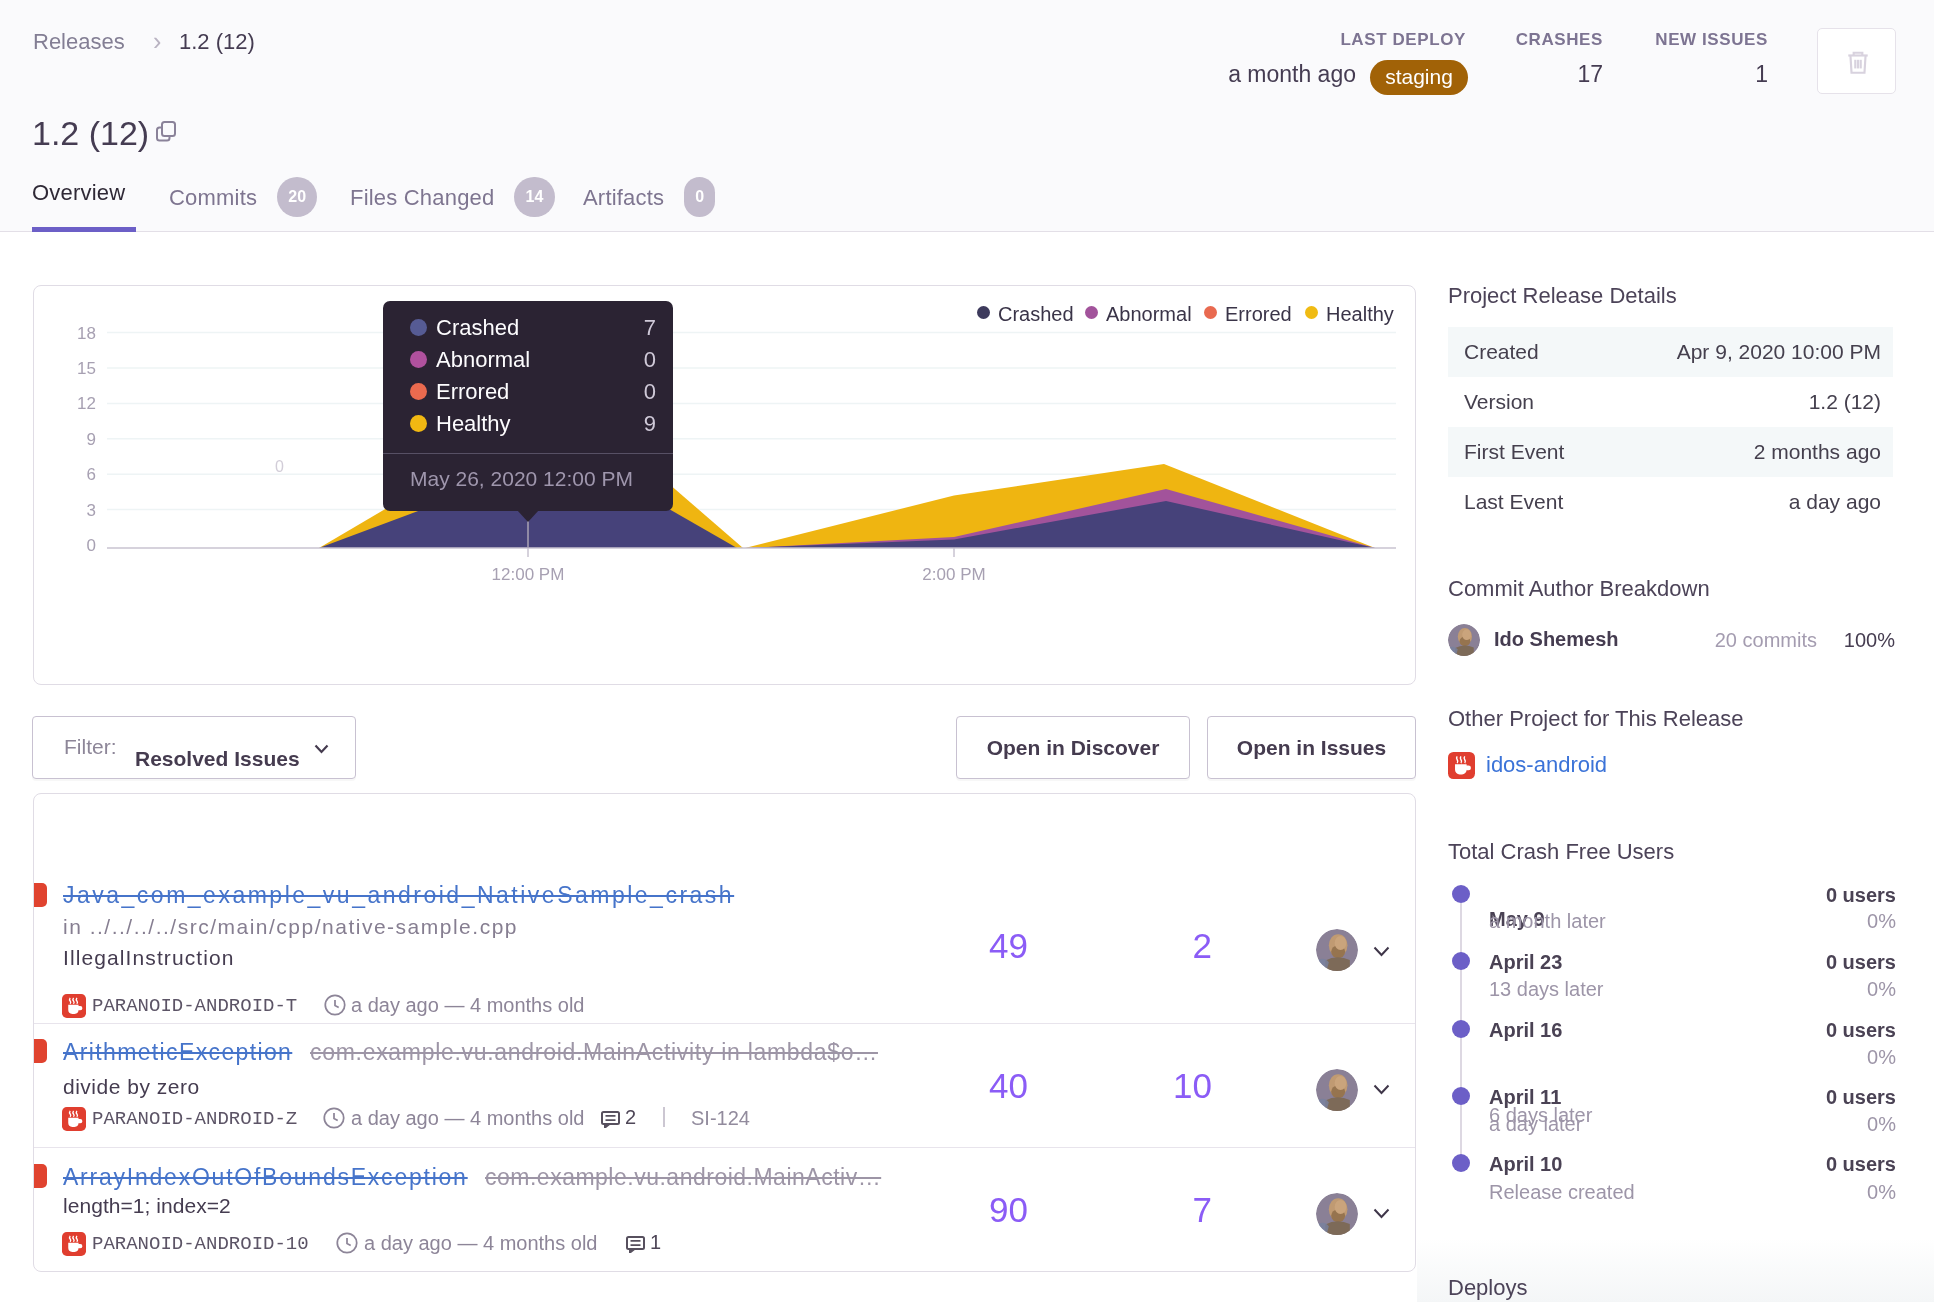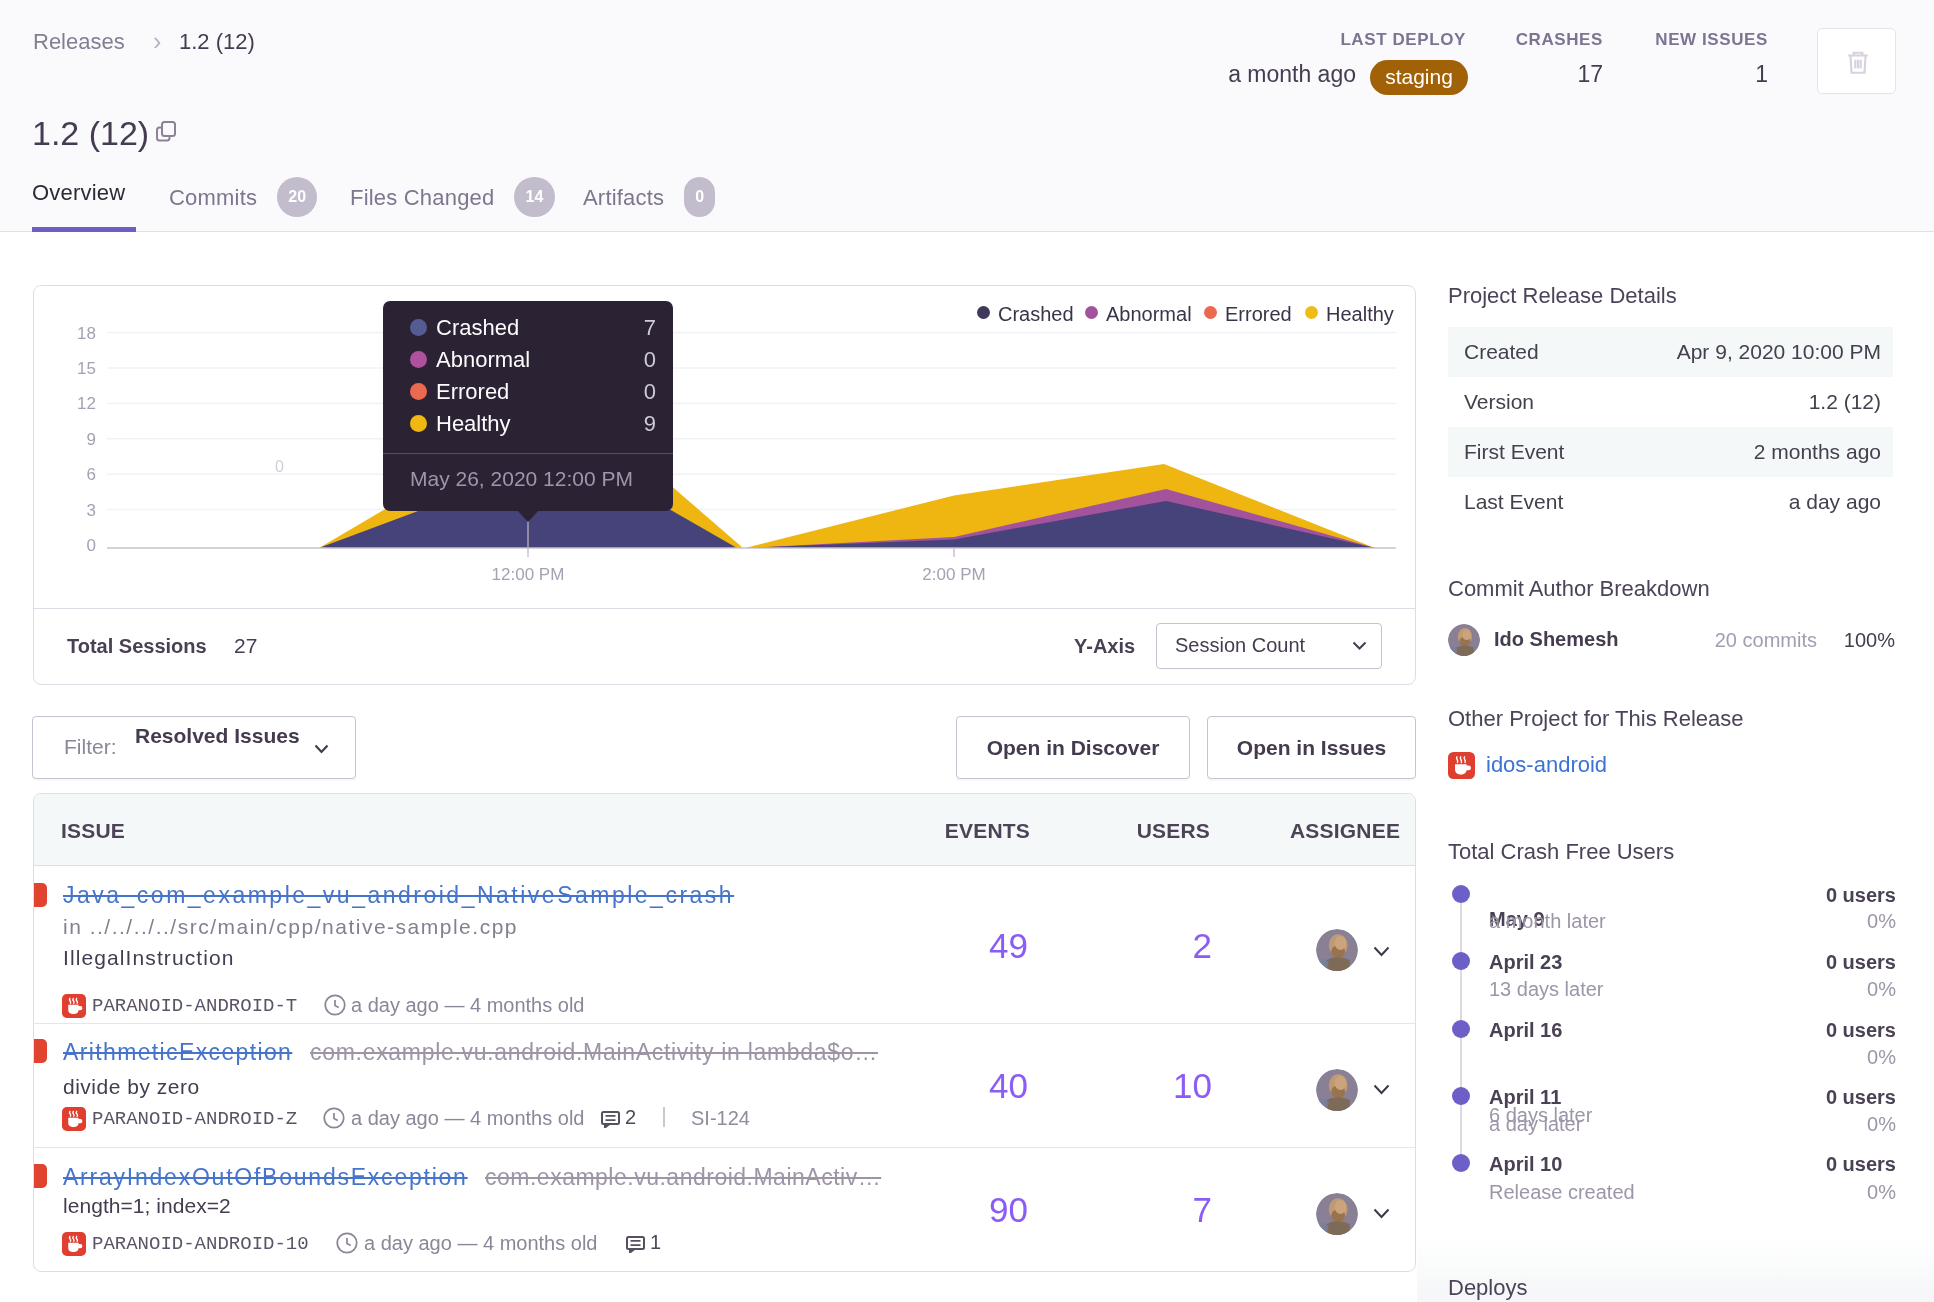--- a/index.html
+++ b/index.html
@@ -160,50 +160,33 @@
       </div>
     <div class="ttrow" style="top:110px;">
         <span class="ttdot" style="background:#f1b812"></span>
         <span class="ttlabel">Healthy</span>
         <span class="ttval">9</span>
       </div>
     <div style="position:absolute;left:0;top:152px;width:100%;border-top:1px solid #575065;"></div>
     <div style="position:absolute;left:27px;top:166px;font-size:21px;color:#9f96ad;">May 26, 2020 12:00 PM</div>
   </div>
 
-  <div id="chartfoot">
-    <span class="abs" style="left:33px;top:26px;font-size:20px;font-weight:700;color:#494053;">Total Sessions</span>
-    <span class="abs" style="left:200px;top:25px;font-size:21px;color:#453c50;">27</span>
-    <span class="abs" style="left:1040px;top:26px;font-size:20px;font-weight:700;color:#494053;">Y-Axis</span>
-    <div class="abs" style="left:1122px;top:14px;width:226px;height:46px;border:1px solid #c8c1d1;border-radius:4px;font-size:20px;color:#453c50;">
-      <span style="position:absolute;left:18px;top:10px;">Session Count</span>
-      <svg style="position:absolute;right:14px;top:17px;" width="15" height="10" viewBox="0 0 15 10" fill="none" stroke="#453c50" stroke-width="2">
-          <path d="M1.5 1.5 L7.5 7.5 L13.5 1.5"></path>
-        </svg>
-    </div>
-  </div>
 </div>
 
 <div class="btn" style="left:32px;top:716px;width:324px;height:63px;text-align:left;font-size:21px;">
   <span style="position:absolute;left:31px;top:18px;color:#8d8698;font-weight:400;">Filter:</span>
-  <span style="position:absolute;left:102px;top:7px;">Resolved Issues</span>
+  <span style="position:absolute;left:102px;top:30px;">Resolved Issues</span>
   <svg style="position:absolute;left:281px;top:27px;" width="15" height="10" viewBox="0 0 15 10" fill="none" stroke="#453b4f" stroke-width="2.2">
       <path d="M1.5 1.5 L7.5 8 L13.5 1.5"></path>
     </svg>
 </div>
 <div class="btn" style="left:956px;top:716px;width:234px;height:63px;line-height:61px;font-size:21px;">Open in Discover</div>
 <div class="btn" style="left:1207px;top:716px;width:209px;height:63px;line-height:61px;font-size:21px;">Open in Issues</div>
 
 <div id="issuetable">
-  <div id="thead">
-    <span class="th" style="left:27px;">ISSUE</span>
-    <span class="th" style="left:896px;width:100px;text-align:right;">EVENTS</span>
-    <span class="th" style="left:1076px;width:100px;text-align:right;">USERS</span>
-    <span class="th" style="left:1256px;width:100px;text-align:right;">ASSIGNEE</span>
-  </div>
 
   <div class="abs" style="left:0;top:89px;width:13px;height:24px;background:#e0432f;border-radius:0 5px 5px 0;"></div>
   <div class="abs issue-title" style="left:29px;top:90px;letter-spacing:2.5px;">Java_com_example_vu_android_NativeSample_crash</div>
   <div class="abs issue-sub" style="left:29px;top:122px;letter-spacing:1.5px;">in ../../../../src/main/cpp/native-sample.cpp</div>
   <div class="abs issue-msg" style="left:29px;top:153px;letter-spacing:1.1px;">IllegalInstruction</div>
   <div class="abs" style="left:28px;top:200px;"><svg width="24" height="24" viewBox="0 0 20 20">
         <rect width="20" height="20" rx="4" fill="#e03e2f"></rect>
         <path d="M5.2 9 h8.6 v4.2 a3.4 3.4 0 0 1 -3.4 3.4 h-1.8 a3.4 3.4 0 0 1 -3.4 -3.4 z M13.8 10 h1.4 a1.8 1.8 0 0 1 0 3.6 h-1.4 z" fill="#fff"></path>
         <path d="M6.8 3.2 q-1 1.4 0 2.6 q1 1.2 0 2.4 M9.6 3.2 q-1 1.4 0 2.6 q1 1.2 0 2.4 M12.4 3.2 q-1 1.4 0 2.6 q1 1.2 0 2.4" stroke="#fff" stroke-width="1.1" fill="none"></path>
       </svg></div>

